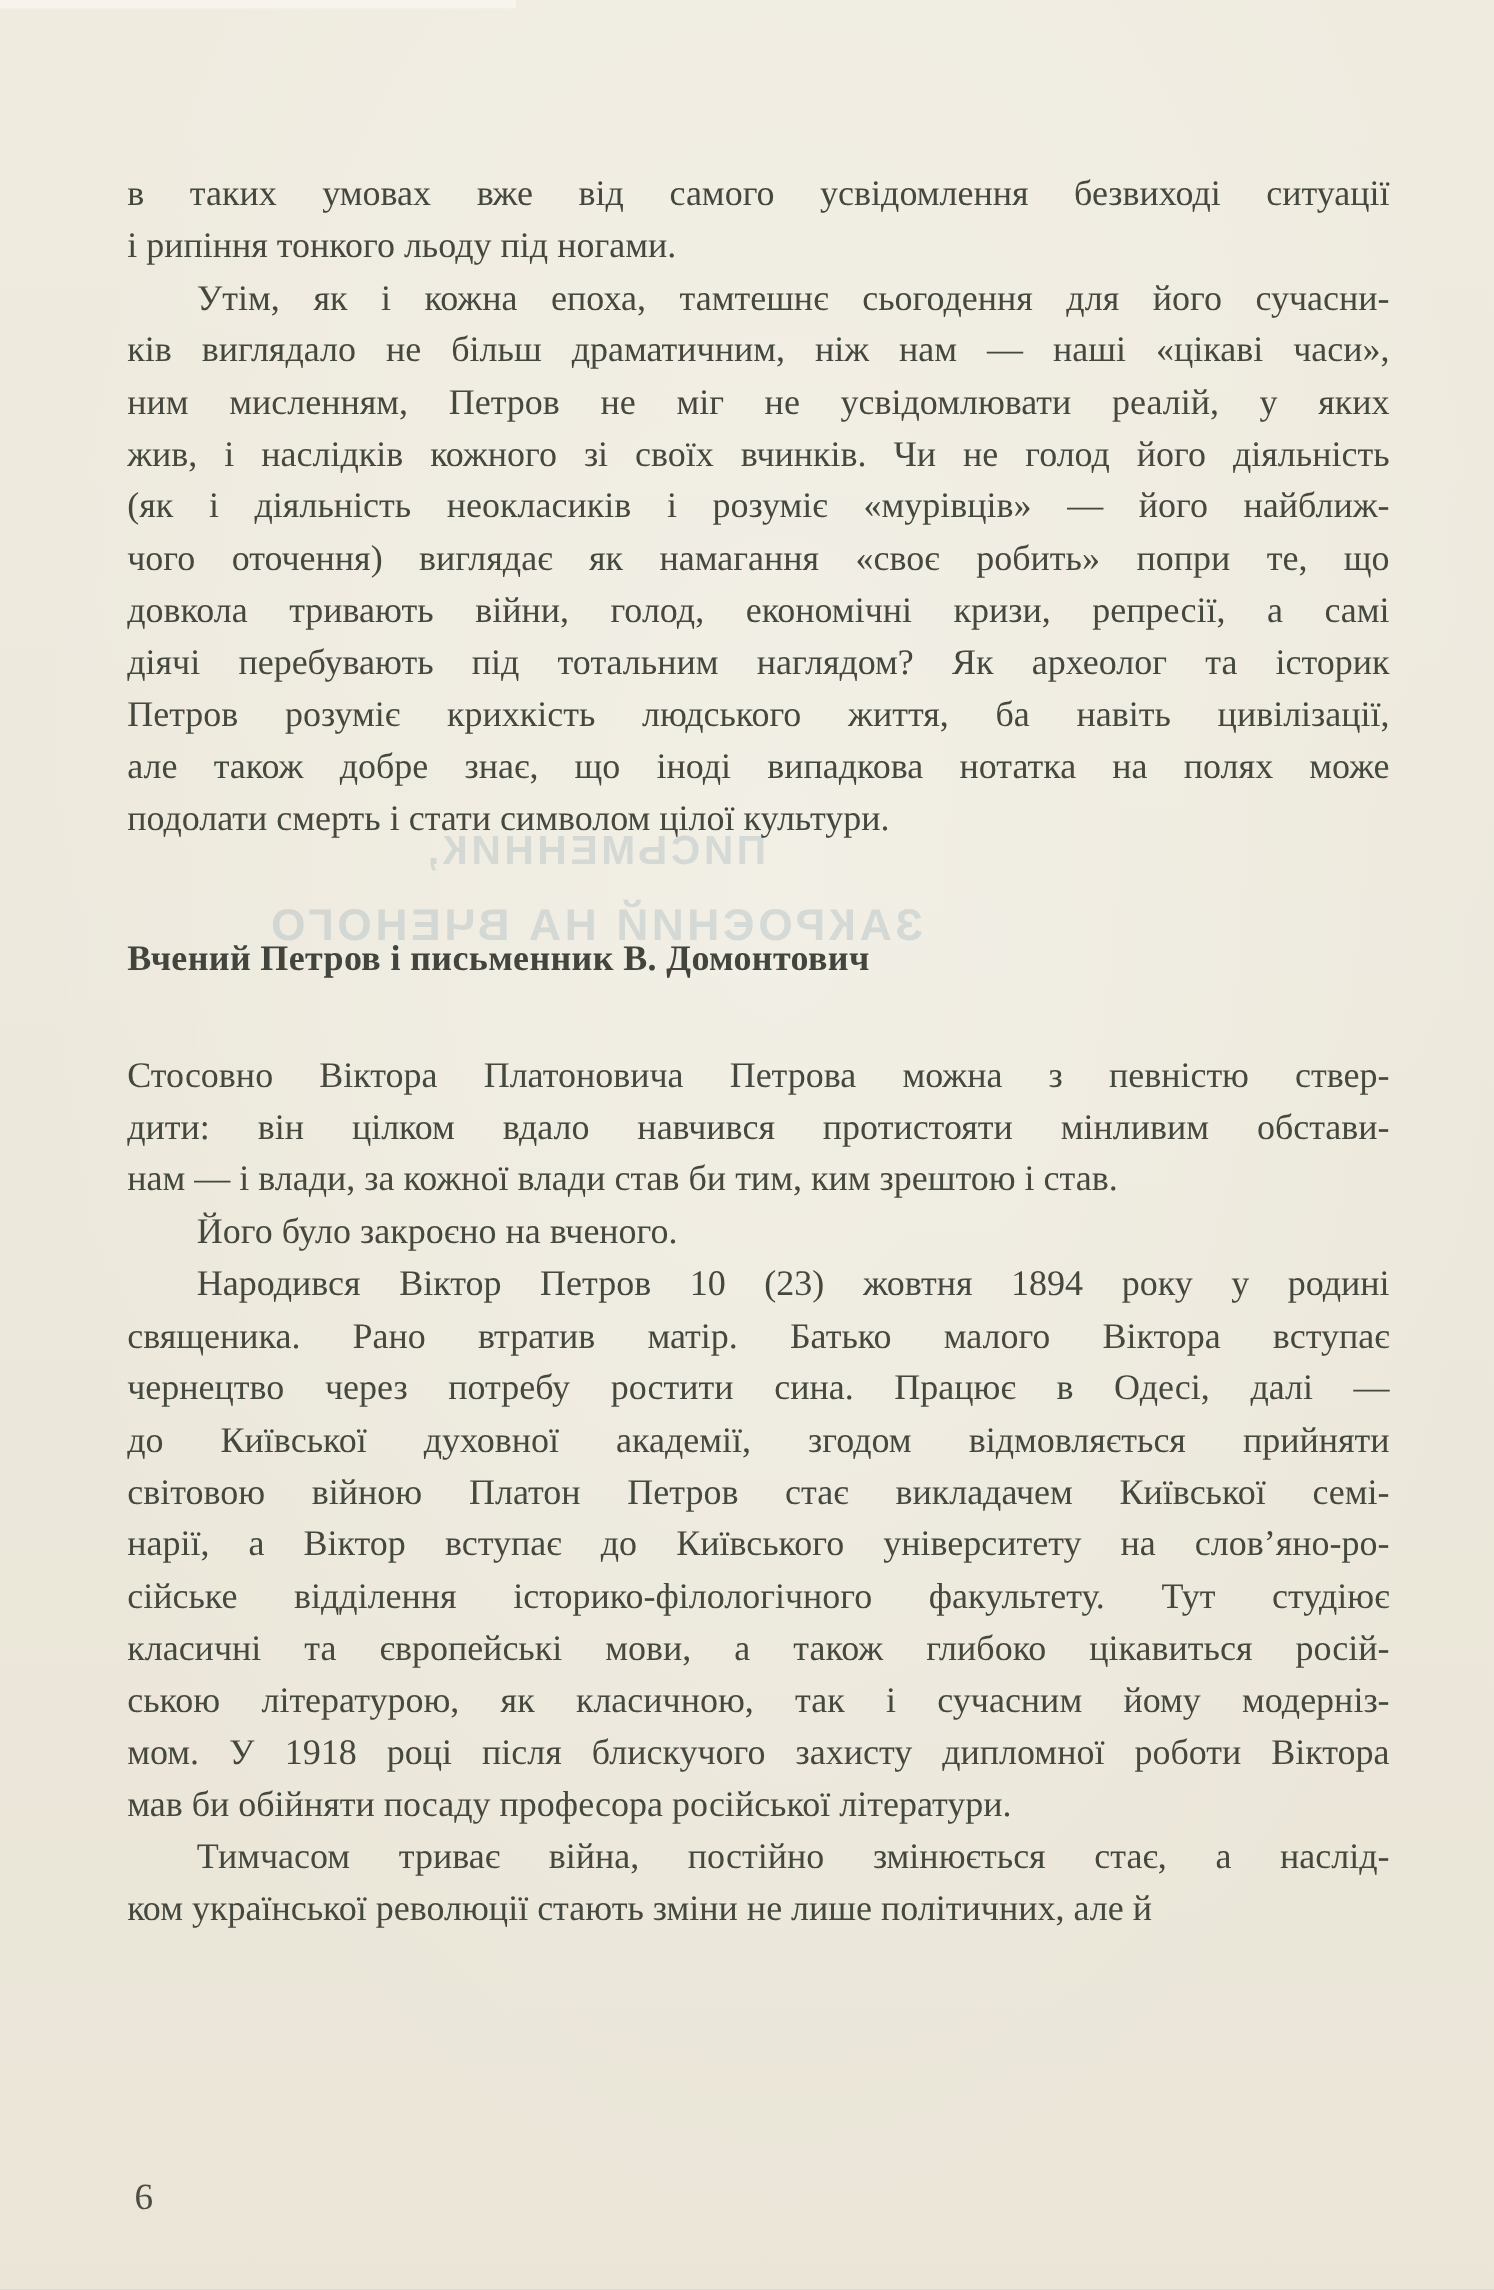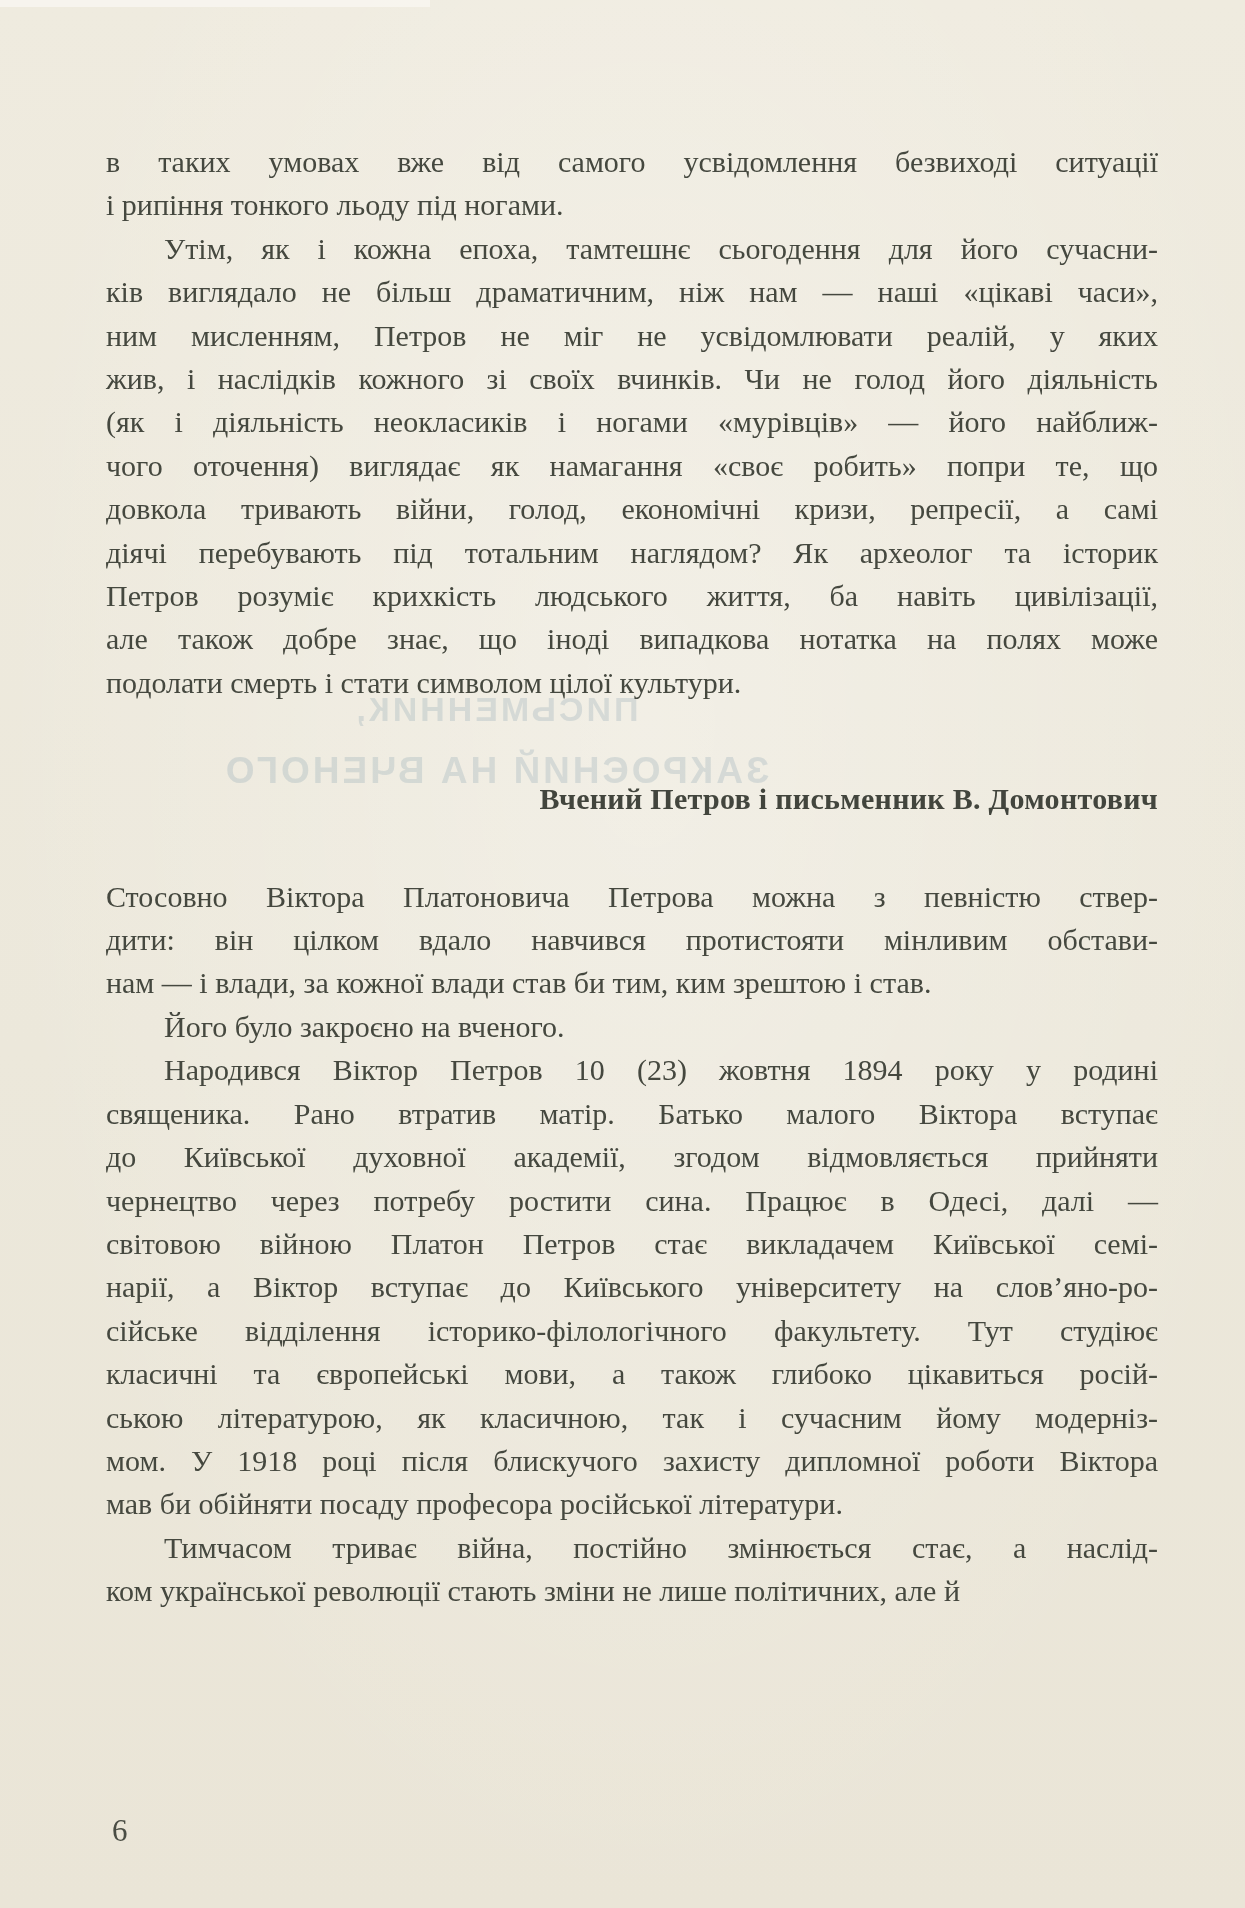--- a/index.html
+++ b/index.html
@@ -52,21 +52,21 @@
   .line { text-align: justify; text-align-last: justify; font-family: Liberation Serif, serif; }
   .line.last { text-align-last: left; }
   .para.indent > .line:first-child { text-indent: 58px; }
 
   .heading {
     margin: 73px 0 54px 0;
     height: 43.4px;
     line-height: 43.4px;
     font-size: 30px;
     font-weight: bold;
-    text-align: right;
+    text-align: left;
     letter-spacing: 0.3px;
     color: #42453d;
   }
 
   .page-number {
     position: absolute;
     left: 112px; top: 1813px;
     font-family: "Liberation Serif", serif;
     font-size: 31px;
     color: #4a4d44;
@@ -86,42 +86,42 @@
   <section class="text-column" id="content">
       <div class="para">
         <div class="line">в таких умовах вже від самого усвідомлення безвиході ситуації</div>
         <div class="line last">і рипіння тонкого льоду під ногами.</div>
       </div>
       <div class="para indent">
         <div class="line">Утім, як і кожна епоха, тамтешнє сьогодення для його сучасни-</div>
         <div class="line">ків виглядало не більш драматичним, ніж нам — наші «цікаві часи»,</div>
         <div class="line">ним мисленням, Петров не міг не усвідомлювати реалій, у яких</div>
         <div class="line">жив, і наслідків кожного зі своїх вчинків. Чи не голод його діяльність</div>
-        <div class="line">(як і діяльність неокласиків і ногами «мурівців» — його найближ-</div>
+        <div class="line">(як і діяльність неокласиків і розуміє «мурівців» — його найближ-</div>
         <div class="line">чого оточення) виглядає як намагання «своє робить» попри те, що</div>
         <div class="line">довкола тривають війни, голод, економічні кризи, репресії, а самі</div>
         <div class="line">діячі перебувають під тотальним наглядом? Як археолог та історик</div>
         <div class="line">Петров розуміє крихкість людського життя, ба навіть цивілізації,</div>
         <div class="line">але також добре знає, що іноді випадкова нотатка на полях може</div>
         <div class="line last">подолати смерть і стати символом цілої культури.</div>
       </div>
       <h2 class="heading">Вчений Петров і письменник В. Домонтович</h2>
       <div class="para">
         <div class="line">Стосовно Віктора Платоновича Петрова можна з певністю ствер-</div>
         <div class="line">дити: він цілком вдало навчився протистояти мінливим обстави-</div>
         <div class="line last">нам — і влади, за кожної влади став би тим, ким зрештою і став.</div>
       </div>
       <div class="para indent">
         <div class="line last">Його було закроєно на вченого.</div>
       </div>
       <div class="para indent">
         <div class="line">Народився Віктор Петров 10 (23) жовтня 1894 року у родині</div>
         <div class="line">священика. Рано втратив матір. Батько малого Віктора вступає</div>
+        <div class="line">чернецтво через потребу ростити сина. Працює в Одесі, далі —</div>
         <div class="line">до Київської духовної академії, згодом відмовляється прийняти</div>
-        <div class="line">чернецтво через потребу ростити сина. Працює в Одесі, далі —</div>
         <div class="line">світовою війною Платон Петров стає викладачем Київської семі-</div>
         <div class="line">нарії, а Віктор вступає до Київського університету на слов’яно-ро-</div>
         <div class="line">сійське відділення історико-філологічного факультету. Тут студіює</div>
         <div class="line">класичні та європейські мови, а також глибоко цікавиться росій-</div>
         <div class="line">ською літературою, як класичною, так і сучасним йому модерніз-</div>
         <div class="line">мом. У 1918 році після блискучого захисту дипломної роботи Віктора</div>
         <div class="line last">мав би обійняти посаду професора російської літератури.</div>
       </div>
       <div class="para indent">
         <div class="line">Тимчасом триває війна, постійно змінюється стає, а наслід-</div>

